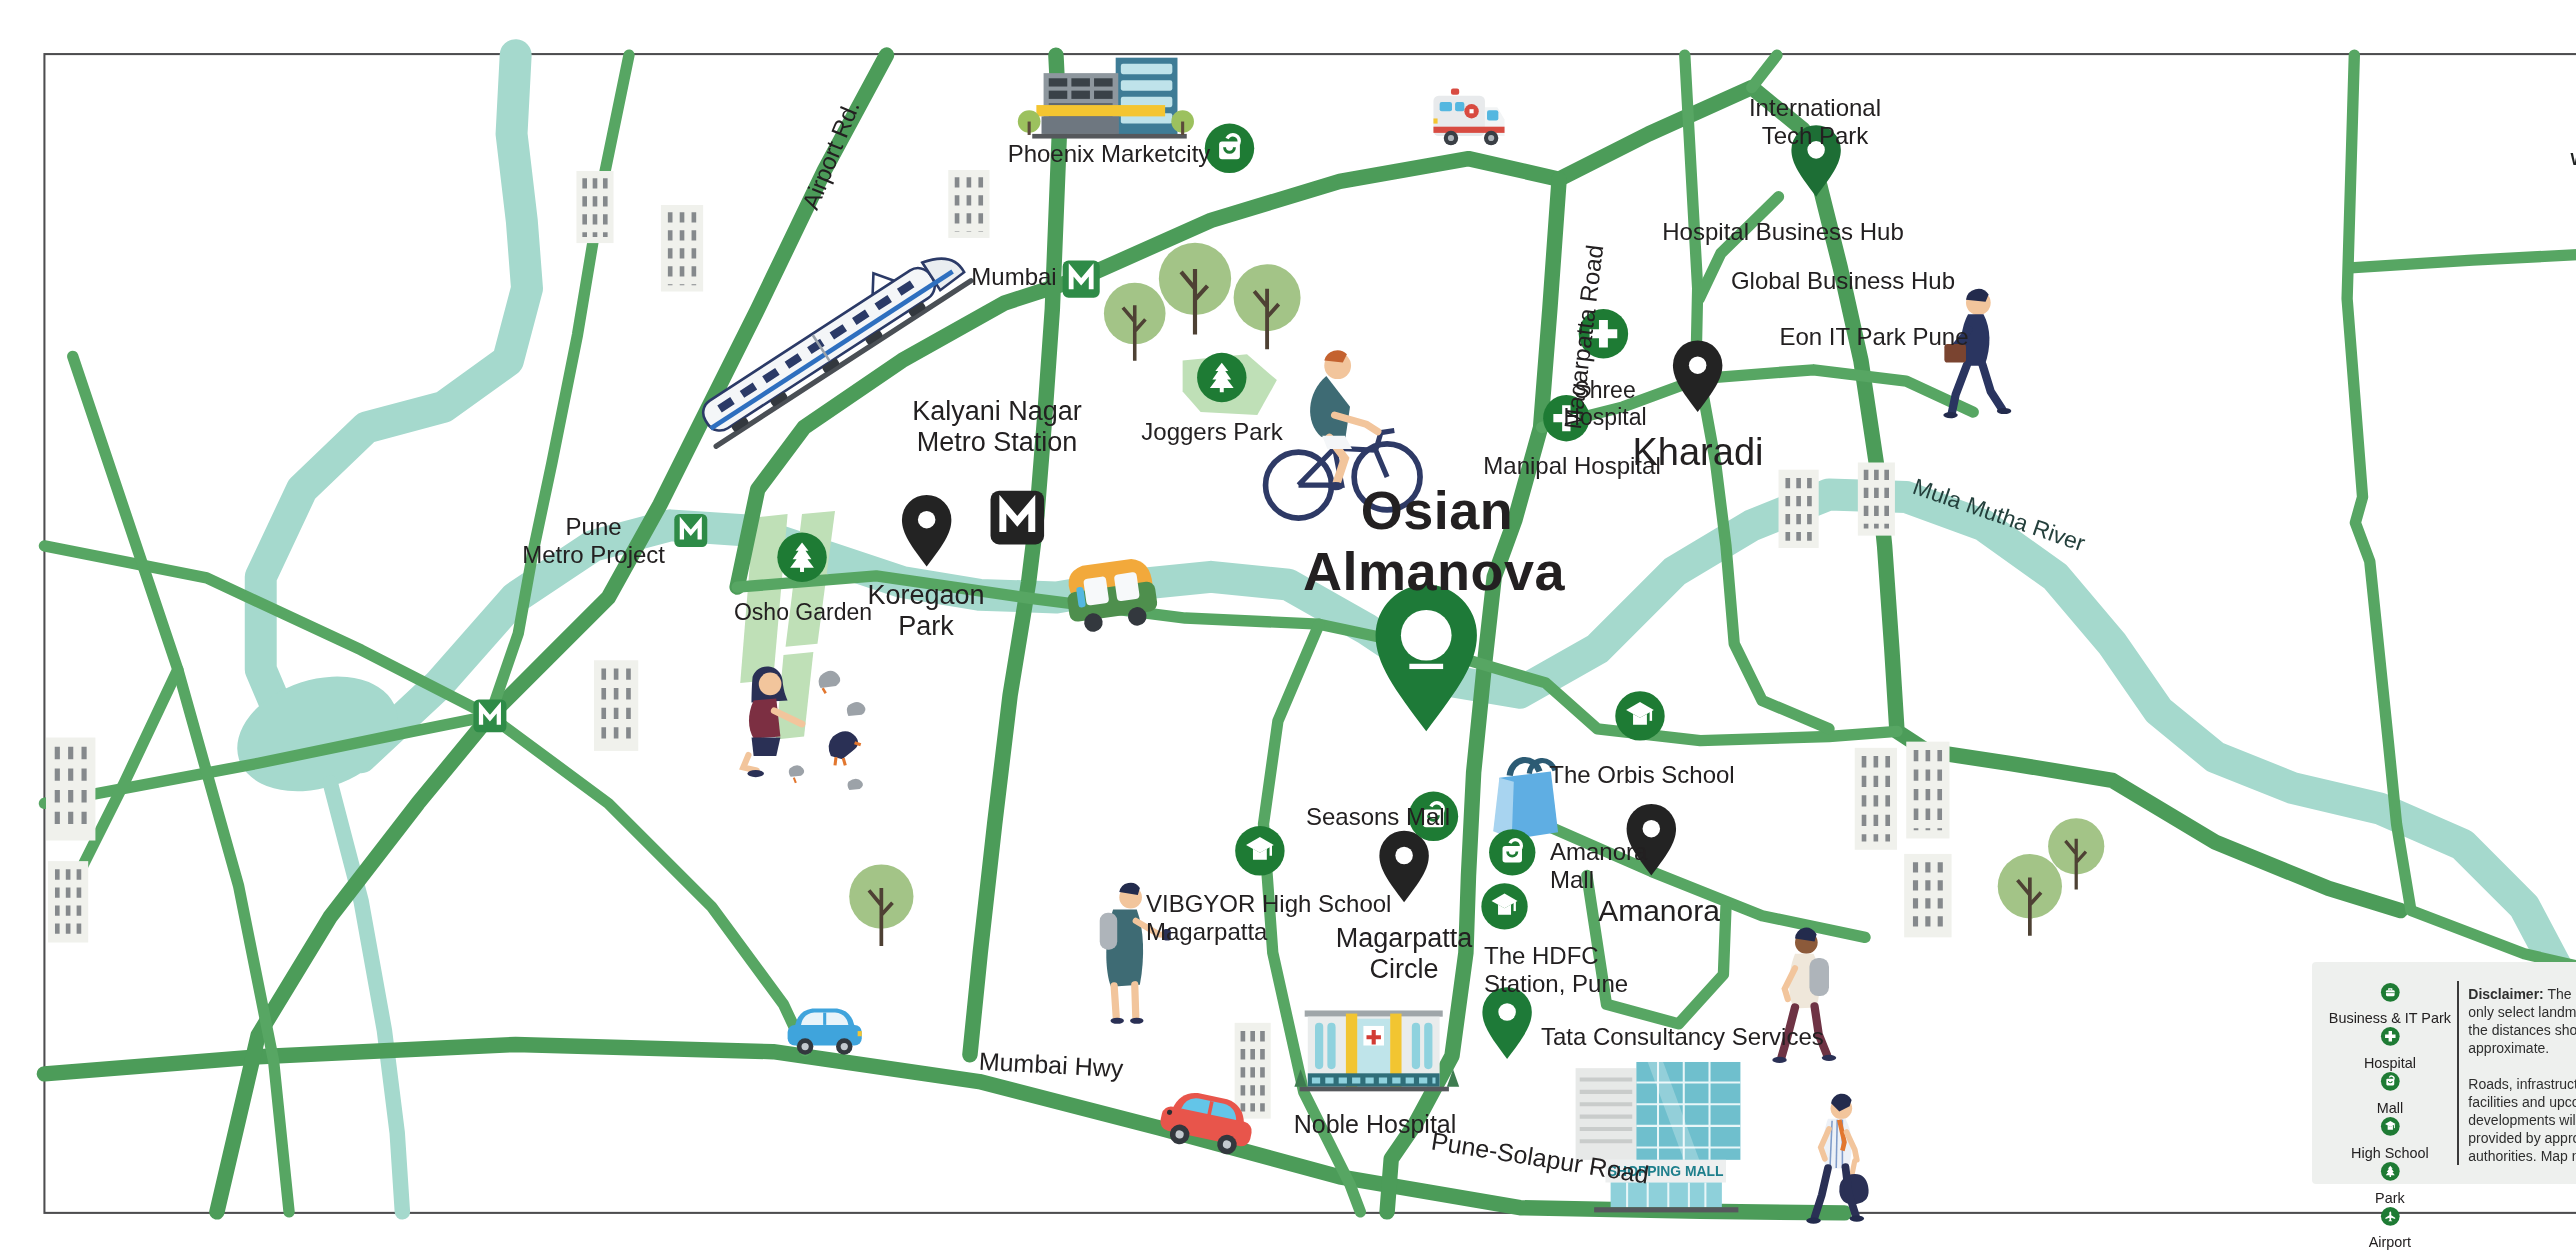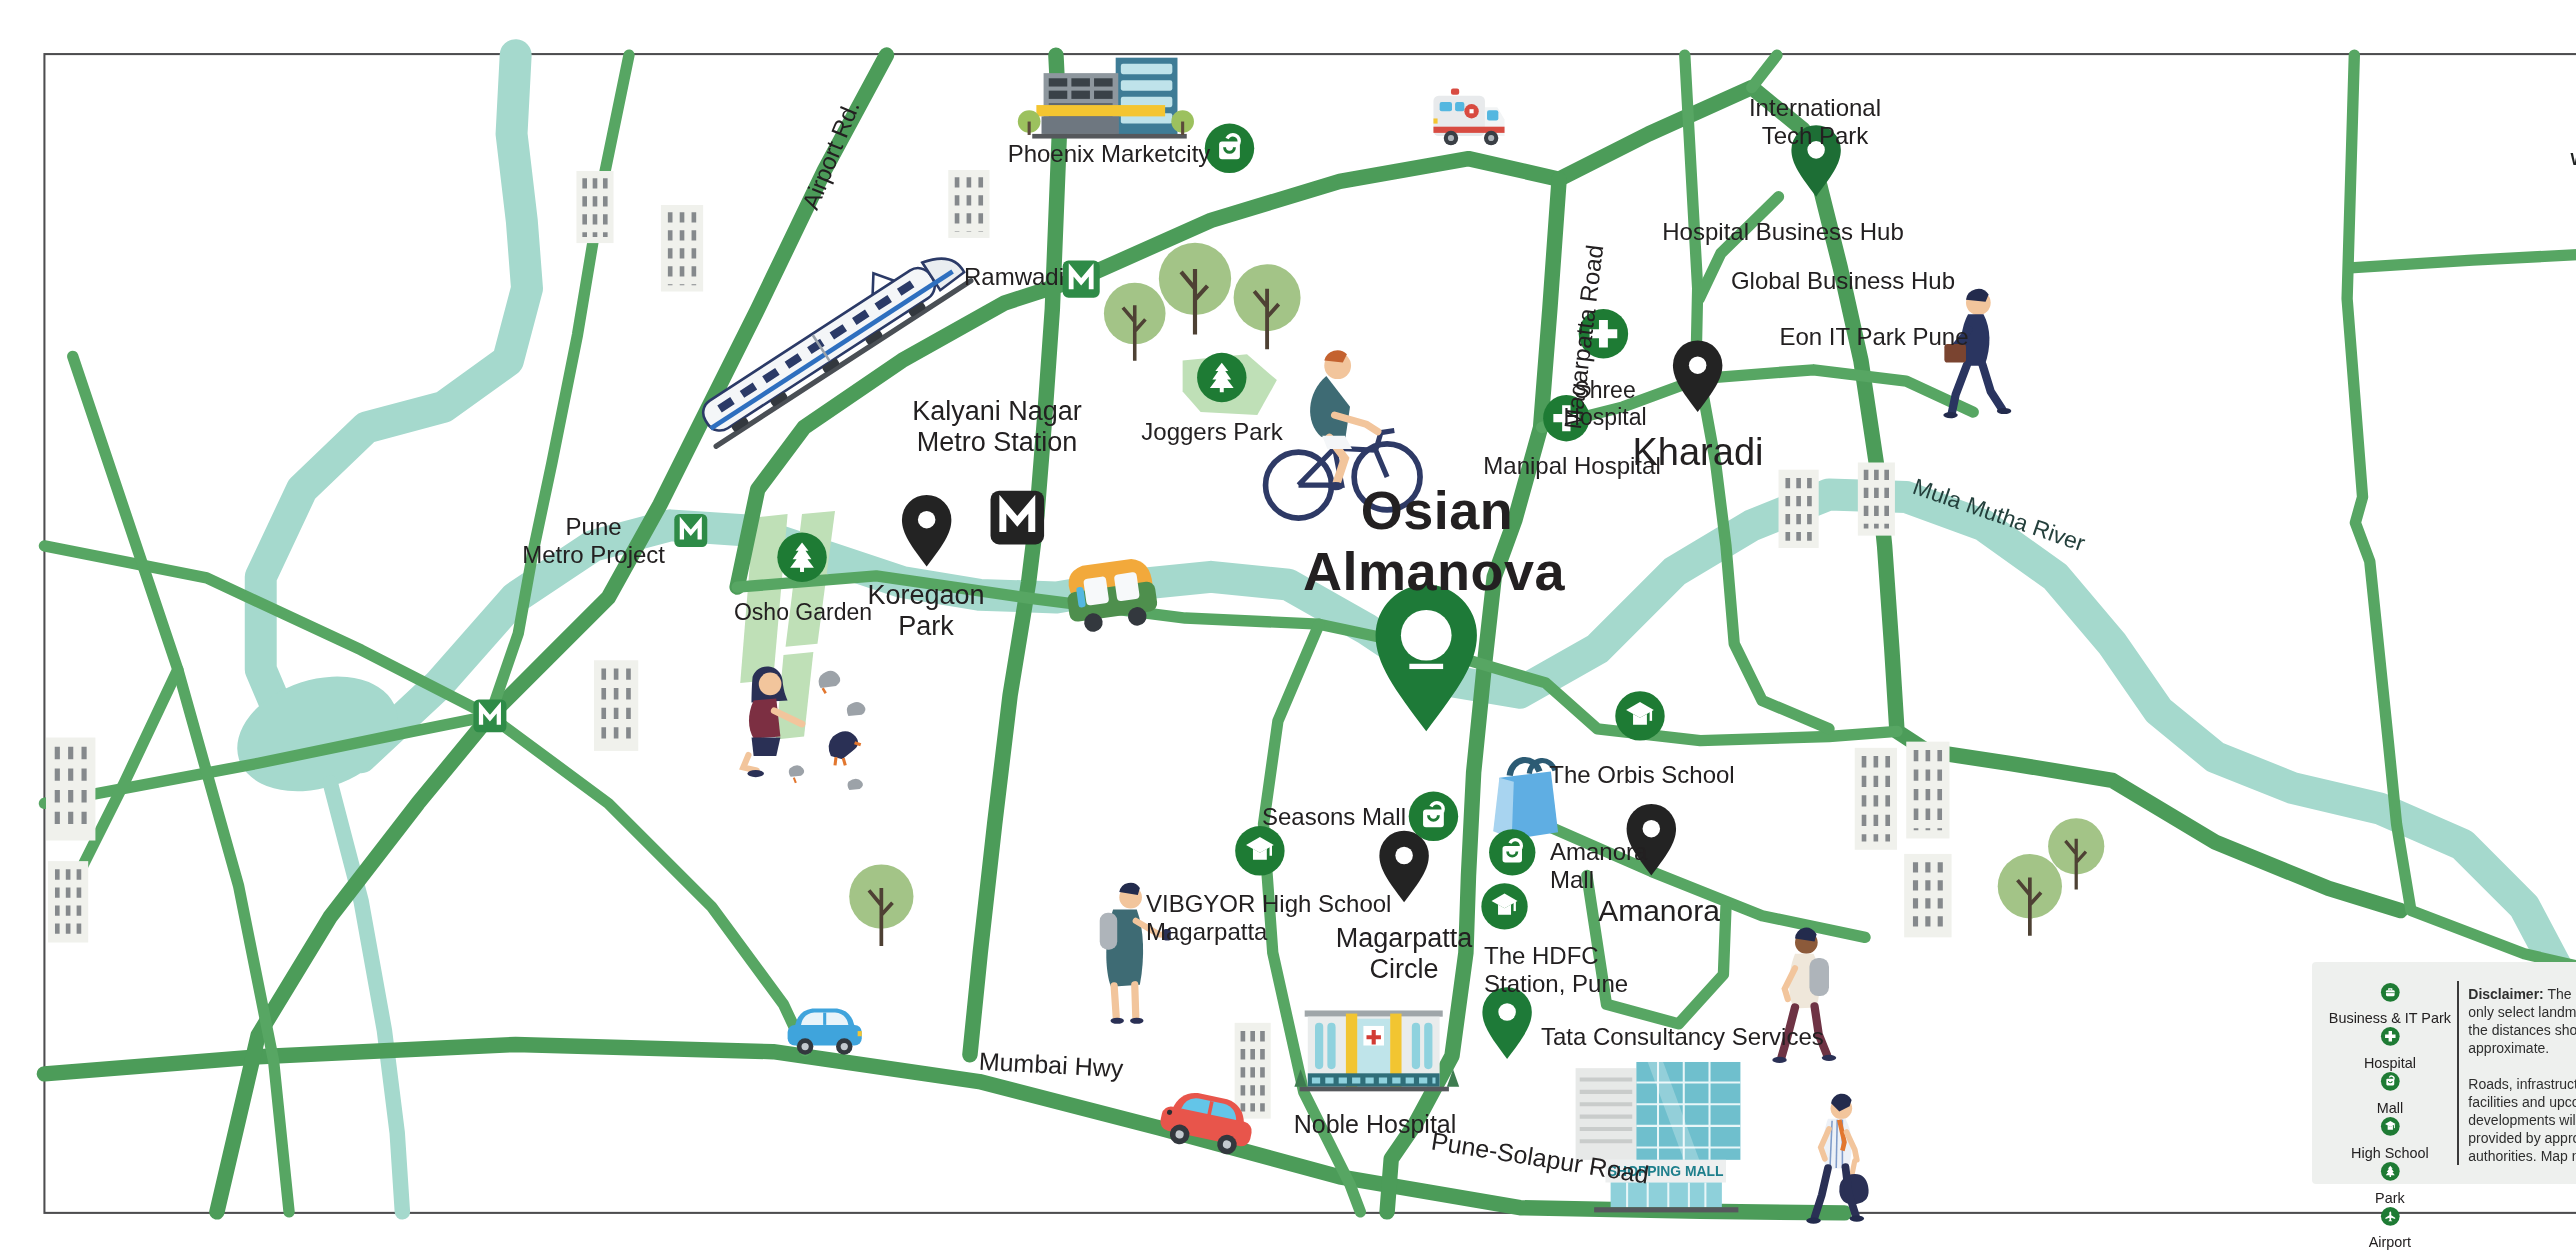--- a/index.html
+++ b/index.html
@@ -515,21 +515,21 @@
         </g>
     <circle r="9" fill="#fff" stroke="#1F2121" stroke-width="5"></circle>
     <text y="-96" text-anchor="middle" font-size="32" font-weight="bold" fill="#1F2121" font-family="Liberation Sans, sans-serif">N</text>
     <text x="100" y="11" text-anchor="middle" font-size="32" font-weight="bold" fill="#1F2121" font-family="Liberation Sans, sans-serif">E</text>
     <text y="122" text-anchor="middle" font-size="32" font-weight="bold" fill="#1F2121" font-family="Liberation Sans, sans-serif">S</text>
     <text x="-100" y="11" text-anchor="middle" font-size="32" font-weight="bold" fill="#1F2121" font-family="Liberation Sans, sans-serif">W</text>
   </g>
 </svg>
 
 <div class="lbl f46" style="left:1109px;top:154px">Phoenix Marketcity</div>
-<div class="lbl f46" style="left:1014px;top:277px">Ramwadi</div>
+<div class="lbl f46" style="left:1014px;top:277px">Mumbai</div>
 <div class="lbl f52" style="left:997px;top:427px">
   <span style="display:block">Kalyani Nagar</span>
   <span style="display:block">Metro Station</span>
 </div>
 <div class="lbl f46" style="left:1212px;top:432px">Joggers Park</div>
 <div class="lbl f46" style="left:1815px;top:122px">
   <span style="display:block">International</span>
   <span style="display:block">Tech Park</span>
 </div>
 <div class="lbl f46" style="left:1783px;top:232px">Hospital Business Hub</div>
@@ -546,21 +546,21 @@
   <span style="display:block">Metro Project</span>
 </div>
 <div class="lbl f44" style="left:803px;top:612px">Osho Garden</div>
 <div class="lbl f52" style="left:926px;top:611px">
   <span style="display:block">Koregaon</span>
   <span style="display:block">Park</span>
 </div>
 <div class="lbl title" style="left:1437px;top:510px">Osian</div>
 <div class="lbl title" style="left:1434px;top:571px">Almanova</div>
 <div class="lbl f46" style="left:1642px;top:775px">The Orbis School</div>
-<div class="lbl f46" style="left:1334px;top:817px">Seasons Mall</div>
+<div class="lbl f46" style="left:1378px;top:817px">Seasons Mall</div>
 <div class="lbl f46 left" style="left:1550px;top:866px">
   <span style="display:block">Amanora</span>
   <span style="display:block">Mall</span>
 </div>
 <div class="lbl f58" style="left:1659px;top:911px">Amanora</div>
 <div class="lbl f46 left" style="left:1146px;top:918px">
   <span style="display:block">VIBGYOR High School</span>
   <span style="display:block">Magarpatta</span>
 </div>
 <div class="lbl f52" style="left:1404px;top:954px">

